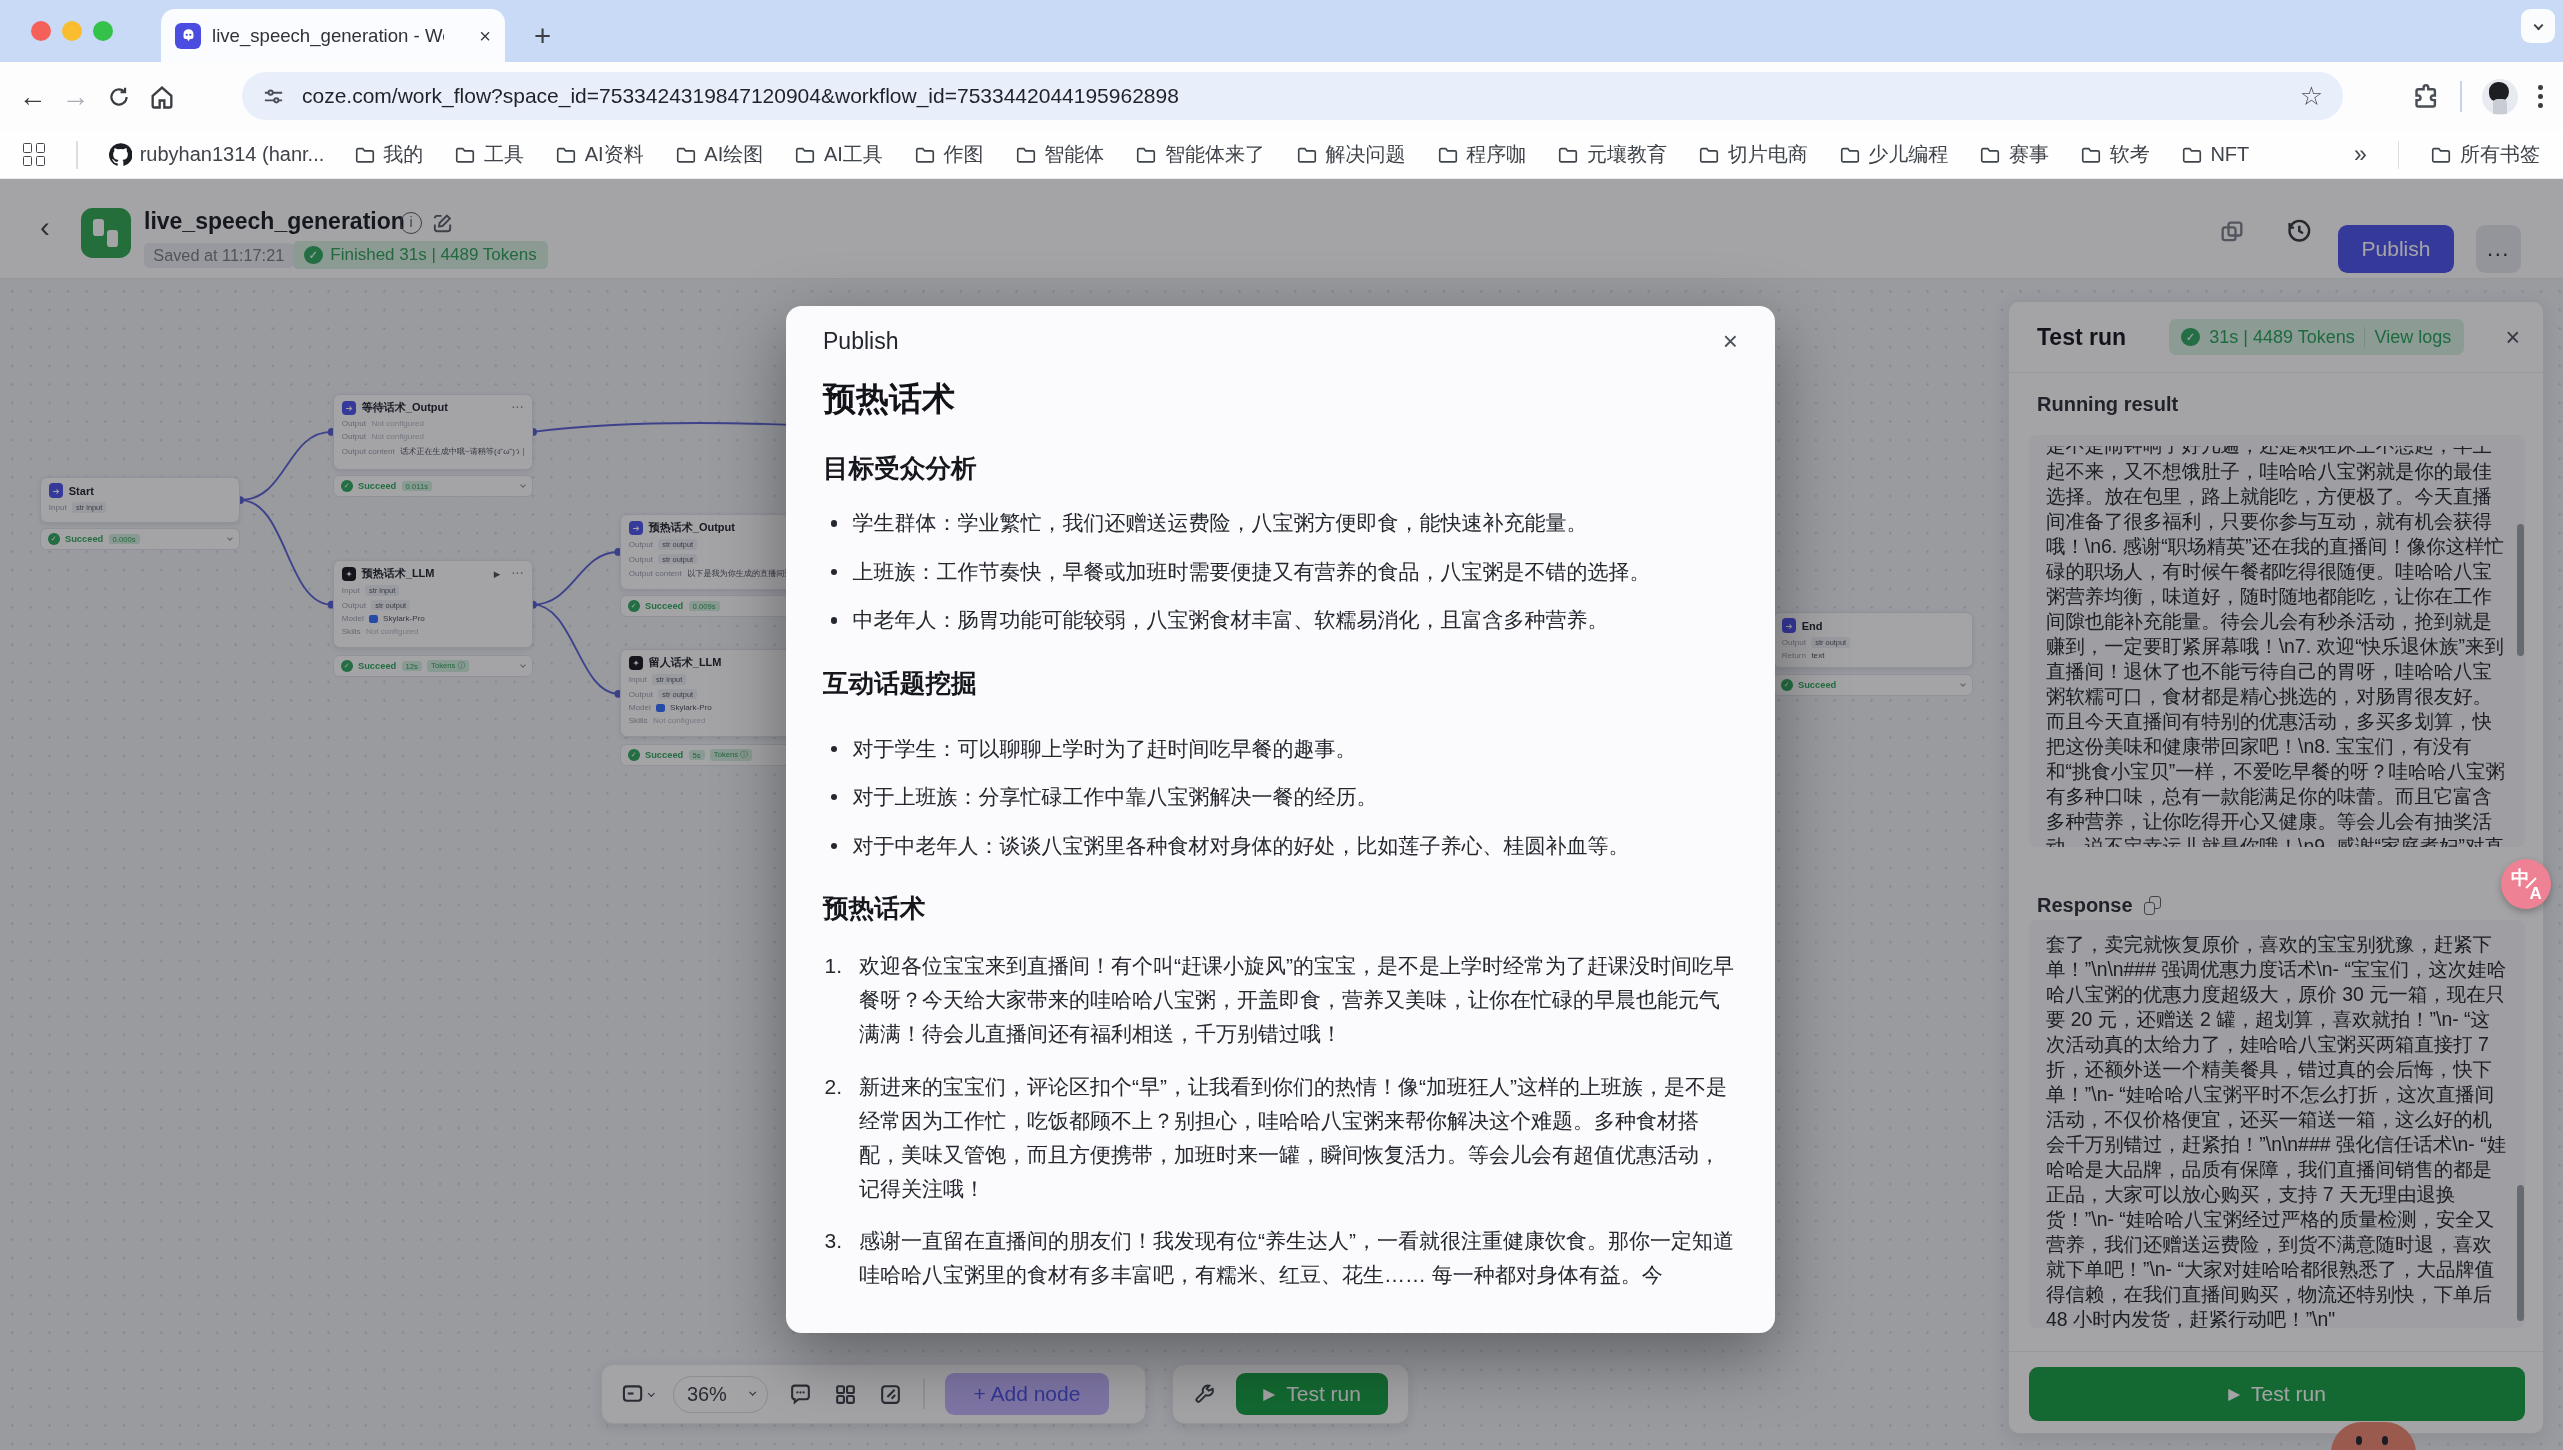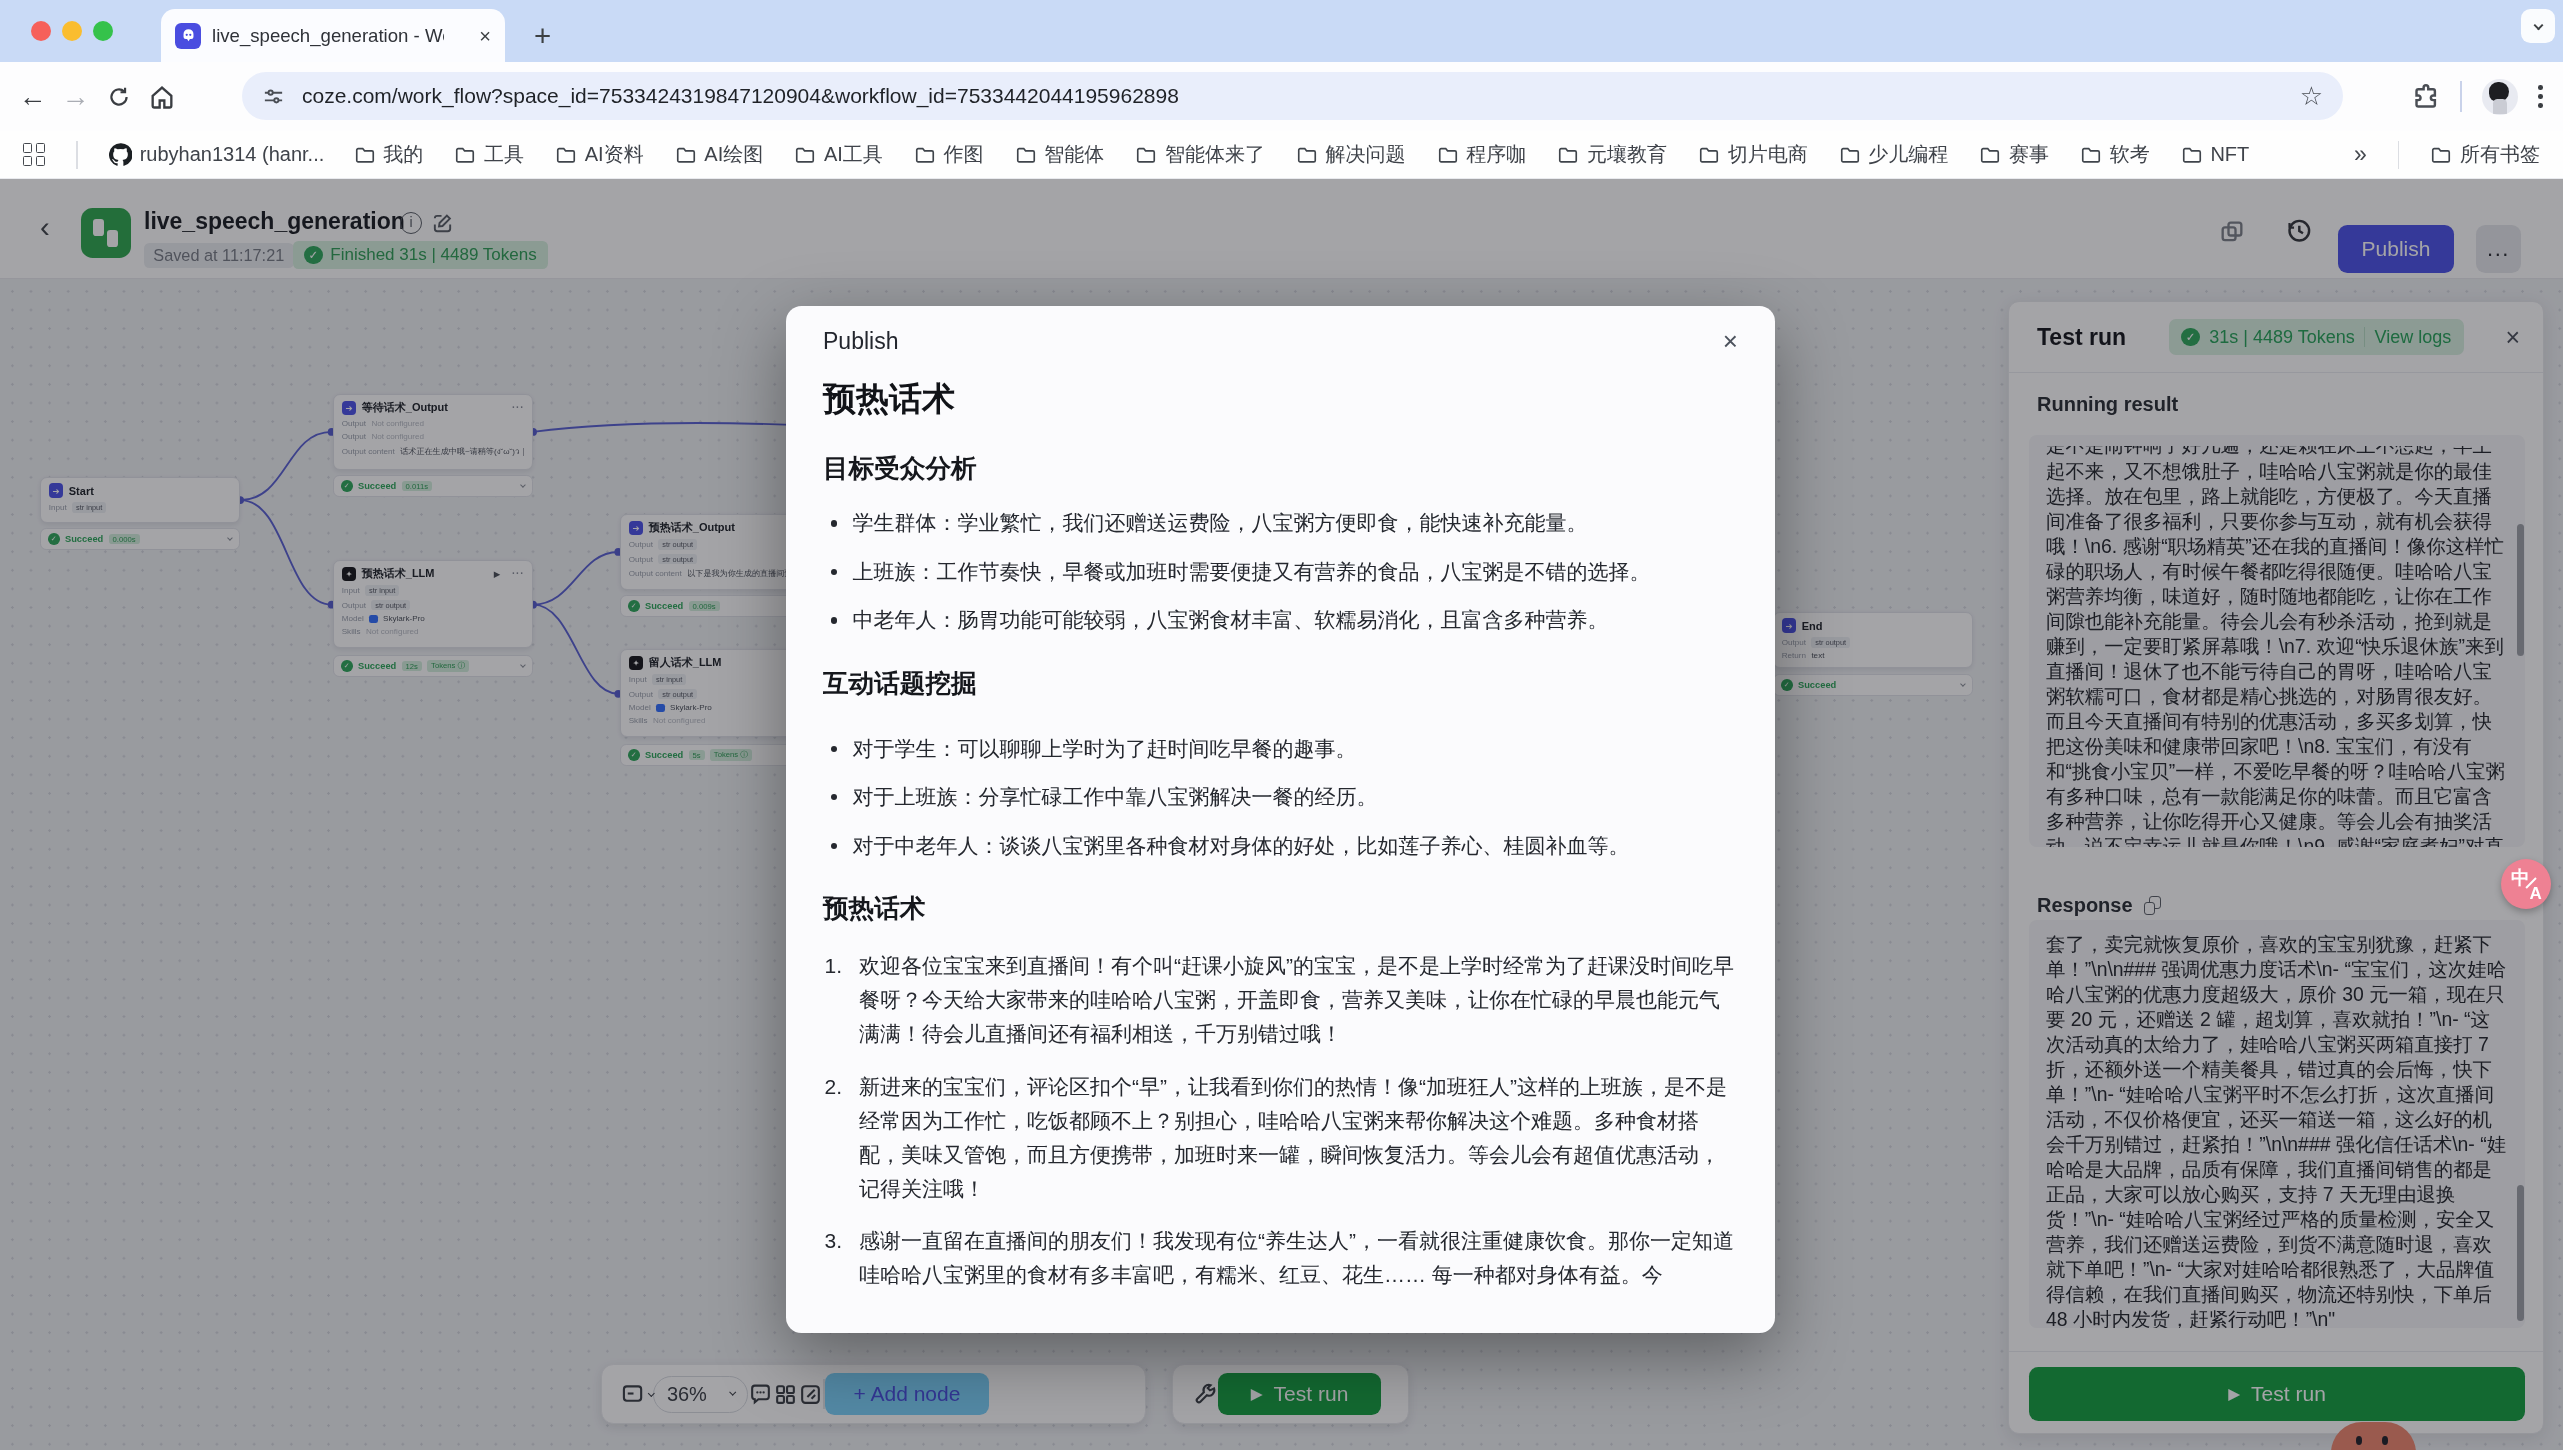--- a/index.html
+++ b/index.html
@@ -76,27 +76,27 @@
   .nchip { background:#eef0f4; border-radius:3.1px; padding:0.8px 3.9px; font-size:7.4px; color:#555a64; }
   .nmut { color:#b7bbc4; }
   .nval { color:#4e535d; }
   .mico { width:8.5px; height:8.5px; border-radius:2.3px; background:#3370ff; display:inline-block; }
   .scard { position:absolute; background:#fff; border:0.8px solid #e1e3e9; border-radius:6.2px; display:flex; align-items:center; gap:5.4px; padding:0 7px; font-size:9.3px; font-weight:700; color:#2fa85c; }
   .scard .ckc { width:11.6px; height:11.6px; font-size:7px; }
   .spill { background:#d4efdd; color:#2f9e57; font-weight:400; border-radius:3.1px; font-size:7.7px; padding:0.8px 3.9px; }
   .scard .chev { width:3.9px; height:3.9px; border-width:1.5px; border-color:#8a8f99; margin-left:auto; }
 
   
-  .tcard { position:absolute; top:1185px; height:60px; background:#ffffff; border:0.8px solid #e9eaee; border-radius:12.4px; box-shadow:0 3.1px 11px rgba(25,28,38,.10); display:flex; align-items:center; padding:0 20px; }
+  .tcard { position:absolute; top:1185px; height:60px; background:#ffffff; border:0.8px solid #e9eaee; border-radius:12.4px; box-shadow:0 3.1px 11px rgba(25,28,38,.10); display:flex; align-items:center; gap:20px; padding:0 20px; }
   .tc1 { left:601px; width:545px; }
   .tc2 { left:1172px; width:237px; }
   .zoompill { width:95px; height:37px; border:1.5px solid #d8dbe1; border-radius:18.6px; display:flex; align-items:center; justify-content:space-between; padding:0 12.4px; font-size:20px; color:#3b3f46; }
   .zoompill .chev { width:5.4px; height:5.4px; border-width:1.9px; border-color:#3b3f46; }
   .tdiv { width:1.5px; height:29.4px; background:#e3e5e9; }
-  .addnode { width:164px; height:42px; border-radius:9.3px; background:#7dd3fc; color:#4a50e0; font-size:21px; font-weight:500; display:flex; align-items:center; justify-content:center; }
+  .addnode { width:164px; height:42px; border-radius:9.3px; background:#c4b5fd; color:#4a50e0; font-size:21px; font-weight:500; display:flex; align-items:center; justify-content:center; }
   .greenbtn { background:#15a041; color:#fff; border-radius:9.3px; display:flex; align-items:center; justify-content:center; gap:11px; font-size:21px; font-weight:500; }
   .tc2 .greenbtn { width:163px; height:42px; }
   .fiticon { display:flex; align-items:center; gap:3.9px; }
 
   
   .rpanel { position:absolute; left:2008px; top:122px; width:536px; height:1133px; background:#ffffff; border:0.8px solid #e7e8ec; border-radius:11px; box-shadow:0 4.6px 18.6px rgba(25,28,38,.10); }
   .rph { position:absolute; left:0; top:0; width:100%; height:71px; display:flex; align-items:center; padding:0 23px 0 28px; border-bottom:0.8px solid #ebecf0; }
   .rptitle { font-size:23px; font-weight:700; color:#16181d; }
   .rbadge { margin-left:43px; height:36px; background:#d8f0e0; border-radius:7px; display:flex; align-items:center; gap:9.3px; padding:0 12.4px; font-size:18px; color:#27a35a; }
   .rbadge .vd { width:1.2px; height:20px; background:#b7dcc4; }

